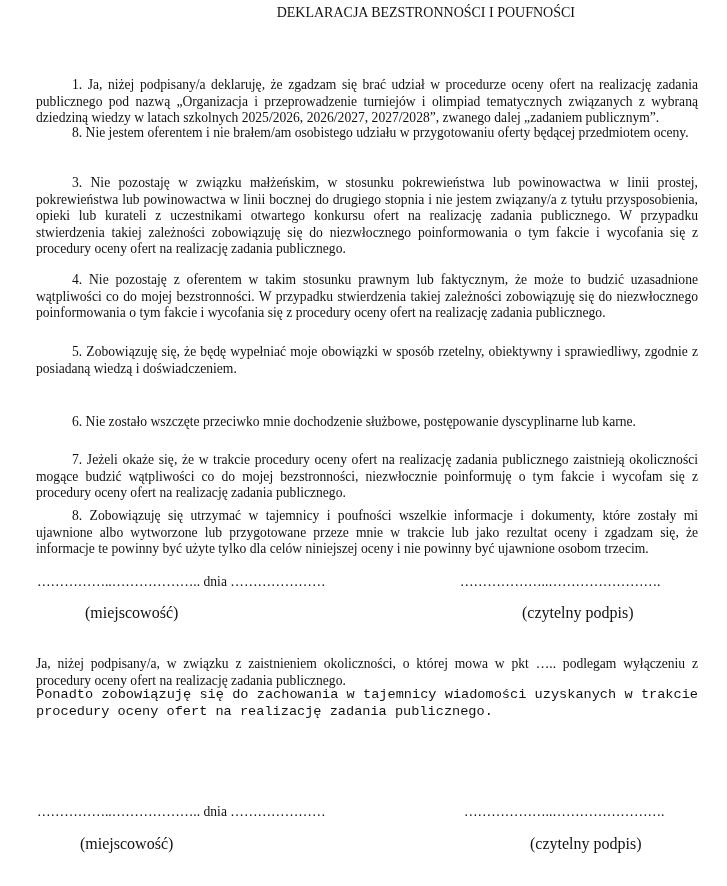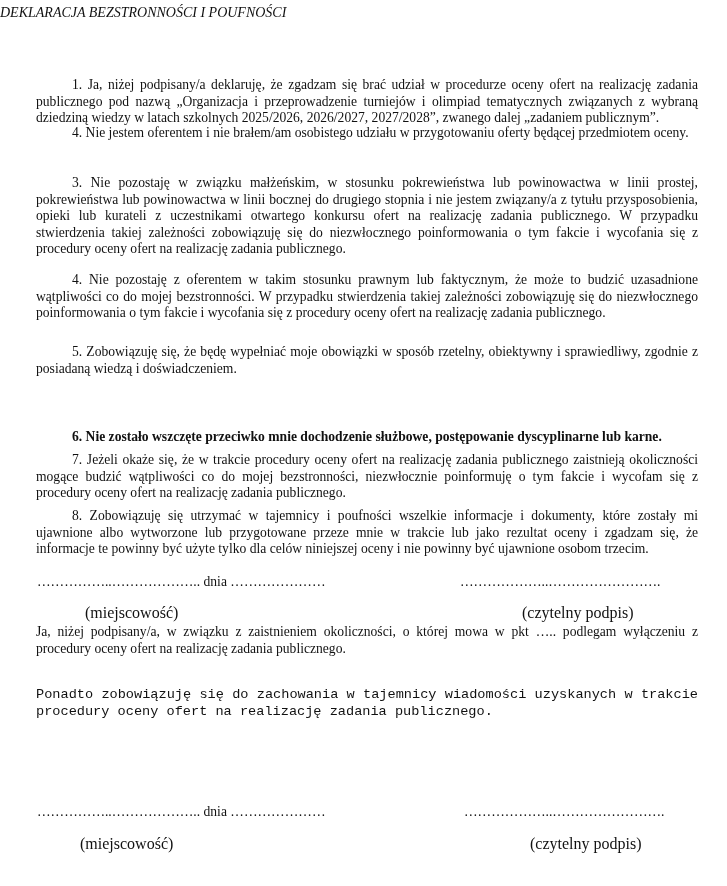--- a/index.html
+++ b/index.html
@@ -5,55 +5,55 @@
   html, body { margin: 0; padding: 0; background: #ffffff; }
   body {
     width: 727px; height: 886px; overflow: hidden; position: relative;
     font-family: "Liberation Serif", "DejaVu Serif", serif;
     color: #111111;
     font-size: 13.6px;
     line-height: 16.5px;
   }
   .page { position: absolute; left: 0; top: 0; width: 727px; height: 886px; }
   .title {
-    position: absolute; top: 5px; left: 0; width: 575px; text-align: left;
-    font-size: 14px; letter-spacing: 0; font-style: italic;
+    position: absolute; top: 5px; left: 0; width: 575px; text-align: right;
+    font-size: 14px; letter-spacing: 0;
   }
   .para {
     position: absolute; left: 36px; width: 662px;
     text-align: justify; text-indent: 36px;
     margin: 0;
   }
   .para.noindent { text-indent: 0; }
   .sig-line { position: absolute; white-space: nowrap; }
   .sig-label { position: absolute; white-space: nowrap; font-size: 16px; }
 </style>
 </head>
 <body>
 
 <div class="page">
   <div class="title">DEKLARACJA BEZSTRONNOŚCI I POUFNOŚCI</div>
 
   <p class="para" style="top:37px;margin-top:40px;">1. Ja, niżej podpisany/a deklaruję, że zgadzam się brać udział w procedurze oceny ofert na realizację zadania publicznego pod nazwą „Organizacja i przeprowadzenie turniejów i olimpiad tematycznych związanych z wybraną dziedziną wiedzy w latach szkolnych 2025/2026, 2026/2027, 2027/2028”, zwanego dalej „zadaniem publicznym”.</p>
-  <p class="para" style="top:125px;">4. Nie jestem oferentem i nie brałem/am osobistego udziału w przygotowaniu oferty będącej przedmiotem oceny.</p>
+  <p class="para" style="top:125px;">8. Nie jestem oferentem i nie brałem/am osobistego udziału w przygotowaniu oferty będącej przedmiotem oceny.</p>
   <p class="para" style="top:175px;">3. Nie pozostaję w związku małżeńskim, w stosunku pokrewieństwa lub powinowactwa w linii prostej, pokrewieństwa lub powinowactwa w linii bocznej do drugiego stopnia i nie jestem związany/a z tytułu przysposobienia, opieki lub kurateli z uczestnikami otwartego konkursu ofert na realizację zadania publicznego. W przypadku stwierdzenia takiej zależności zobowiązuję się do niezwłocznego poinformowania o tym fakcie i wycofania się z procedury oceny ofert na realizację zadania publicznego.</p>
   <p class="para" style="top:272px;">4. Nie pozostaję z oferentem w takim stosunku prawnym lub faktycznym, że może to budzić uzasadnione wątpliwości co do mojej bezstronności. W przypadku stwierdzenia takiej zależności zobowiązuję się do niezwłocznego poinformowania o tym fakcie i wycofania się z procedury oceny ofert na realizację zadania publicznego.</p>
   <p class="para" style="top:344px;">5. Zobowiązuję się, że będę wypełniać moje obowiązki w sposób rzetelny, obiektywny i sprawiedliwy, zgodnie z posiadaną wiedzą i doświadczeniem.</p>
-  <p class="para" style="top:429px;font-weight:bold;">6. Nie zostało wszczęte przeciwko mnie dochodzenie służbowe, postępowanie dyscyplinarne lub karne.</p>
+  <p class="para" style="top:414px;">6. Nie zostało wszczęte przeciwko mnie dochodzenie służbowe, postępowanie dyscyplinarne lub karne.</p>
   <p class="para" style="top:452px;">7. Jeżeli okaże się, że w trakcie procedury oceny ofert na realizację zadania publicznego zaistnieją okoliczności mogące budzić wątpliwości co do mojej bezstronności, niezwłocznie poinformuję o tym fakcie i wycofam się z procedury oceny ofert na realizację zadania publicznego.</p>
   <p class="para" style="top:508px;">8. Zobowiązuję się utrzymać w tajemnicy i poufności wszelkie informacje i dokumenty, które zostały mi ujawnione albo wytworzone lub przygotowane przeze mnie w trakcie lub jako rezultat oceny i zgadzam się, że informacje te powinny być użyte tylko dla celów niniejszej oceny i nie powinny być ujawnione osobom trzecim.</p>
 
   <div>
     <div class="sig-line" style="top:574px; left:37px;">……………..……………….. dnia …………………</div>
     <div class="sig-line" style="top:574px; left:460px;">………………..…………………….</div>
     <div class="sig-label" style="top:605px; left:85px;">(miejscowość)</div>
     <div class="sig-label" style="top:605px; left:522px;">(czytelny podpis)</div>
   </div>
 
-  <p class="para noindent" style="top:624px;">Ja, niżej podpisany/a, w związku z zaistnieniem okoliczności, o której mowa w pkt ….. podlegam wyłączeniu z procedury oceny ofert na realizację zadania publicznego.</p>
+  <p class="para noindent" style="top:656px;">Ja, niżej podpisany/a, w związku z zaistnieniem okoliczności, o której mowa w pkt ….. podlegam wyłączeniu z procedury oceny ofert na realizację zadania publicznego.</p>
   <p class="para noindent" style="top:687px;font-family:Liberation Mono, monospace;">Ponadto zobowiązuję się do zachowania w tajemnicy wiadomości uzyskanych w trakcie procedury oceny ofert na realizację zadania publicznego.</p>
 
   <div>
     <div class="sig-line" style="top:804px; left:37px;">……………..……………….. dnia …………………</div>
     <div class="sig-line" style="top:804px; left:464px;">………………..…………………….</div>
     <div class="sig-label" style="top:836px; left:80px;">(miejscowość)</div>
     <div class="sig-label" style="top:836px; left:530px;">(czytelny podpis)</div>
   </div>
 </div>
 

